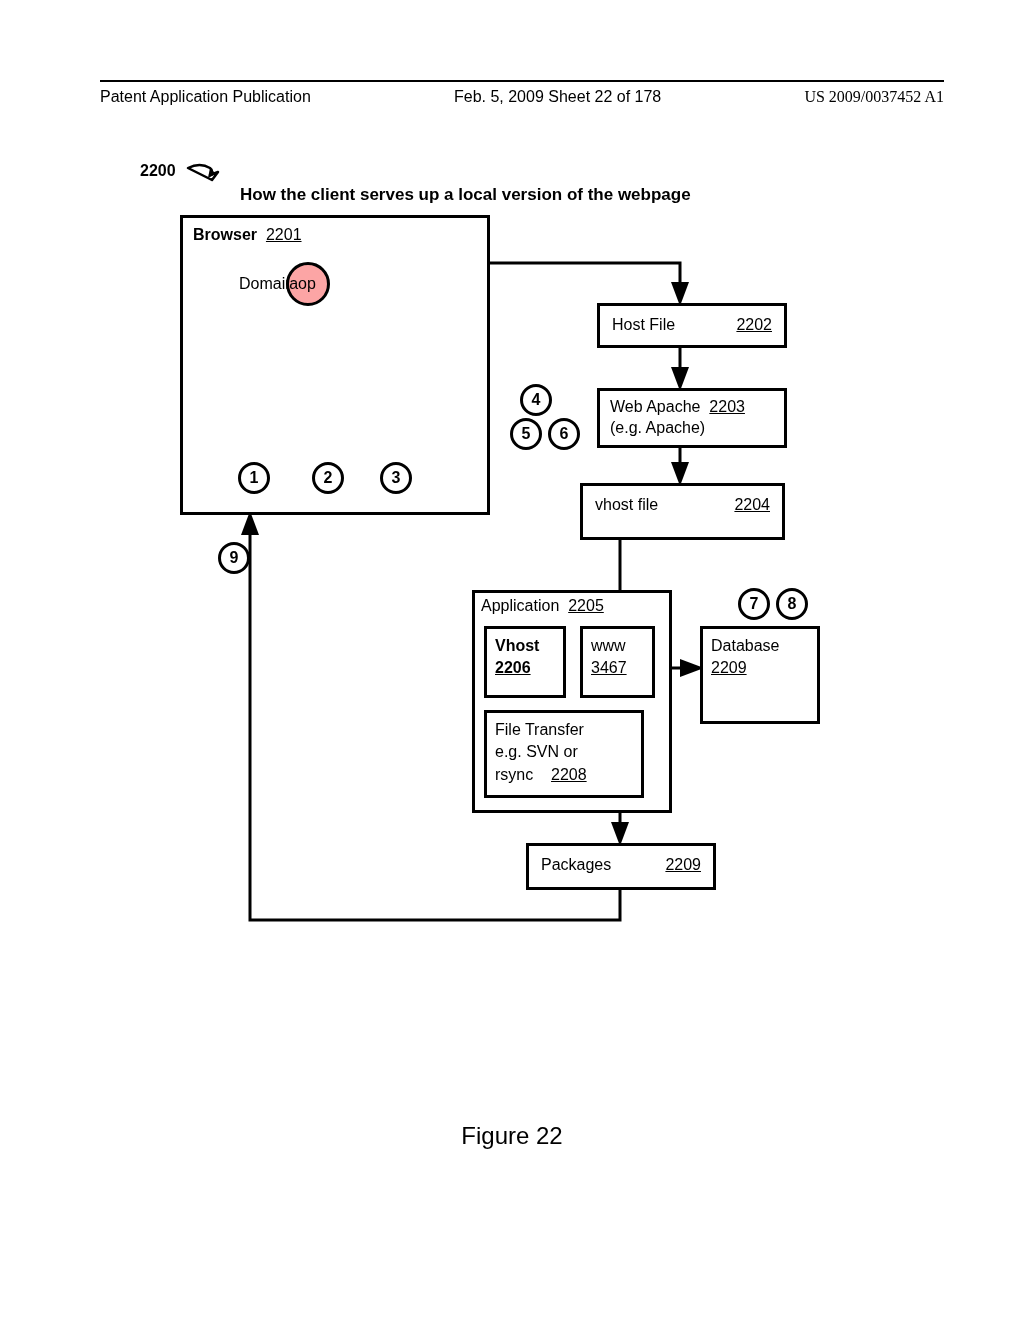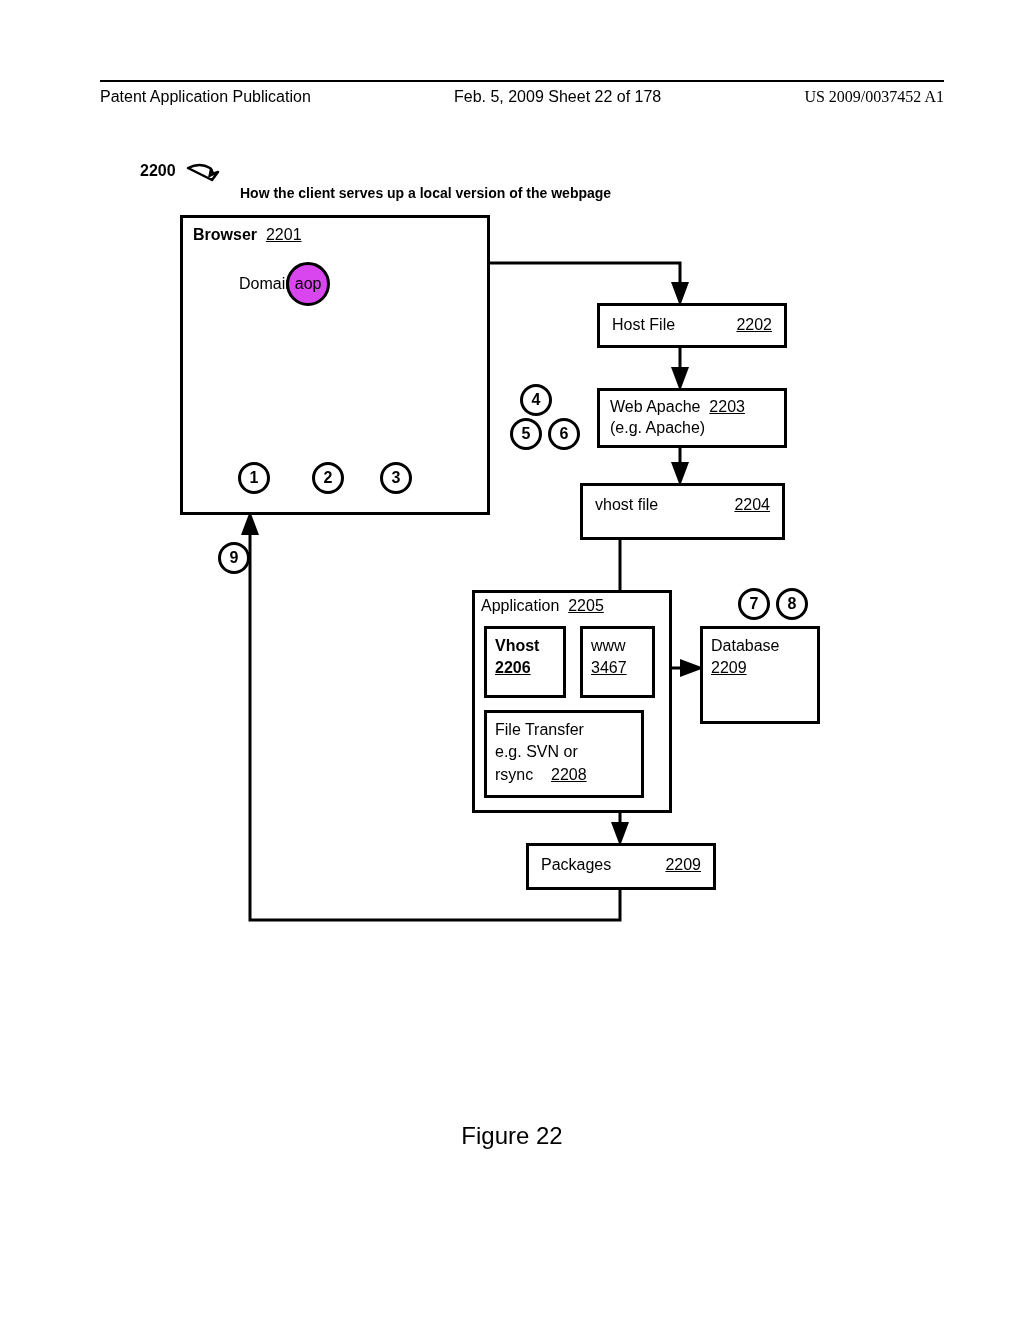--- a/index.html
+++ b/index.html
@@ -42,21 +42,21 @@
     display: inline-block;
     margin-left: 6px;
     font-size: 22px;
     line-height: 0;
     vertical-align: middle;
   }
   .diagram-title {
     position: absolute;
     top: 185px;
     left: 240px;
-    font-size: 14px;
+    font-size: 17px;
     font-weight: bold;
   }
   .box {
     position: absolute;
     border: 3px solid #000;
     background: #fff;
     box-sizing: border-box;
     font-size: 16px;
   }
   .ref {
@@ -77,24 +77,24 @@
     box-sizing: border-box;
   }
   .big-circle {
     position: absolute;
     border: 3px solid #000;
     border-radius: 50%;
     width: 44px;
     height: 44px;
     display: flex;
     align-items: center;
-    justify-content: center;
+    justify-content: flex-start;
     font-weight: normal;
     font-size: 16px;
-    background: #d946ef;
+    background: #fca5a5;
     box-sizing: border-box;
   }
   svg.arrows {
     position: absolute;
     top: 0;
     left: 0;
     width: 1024px;
     height: 1320px;
     pointer-events: none;
   }

